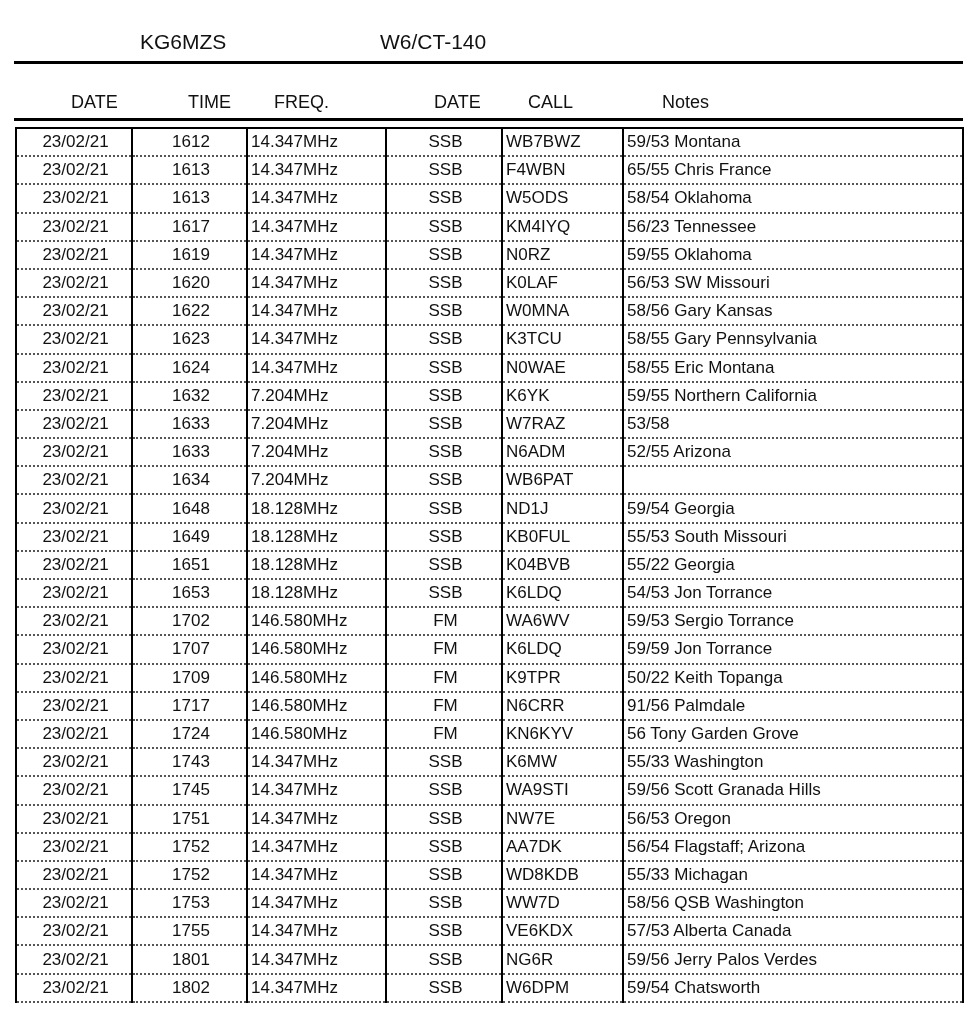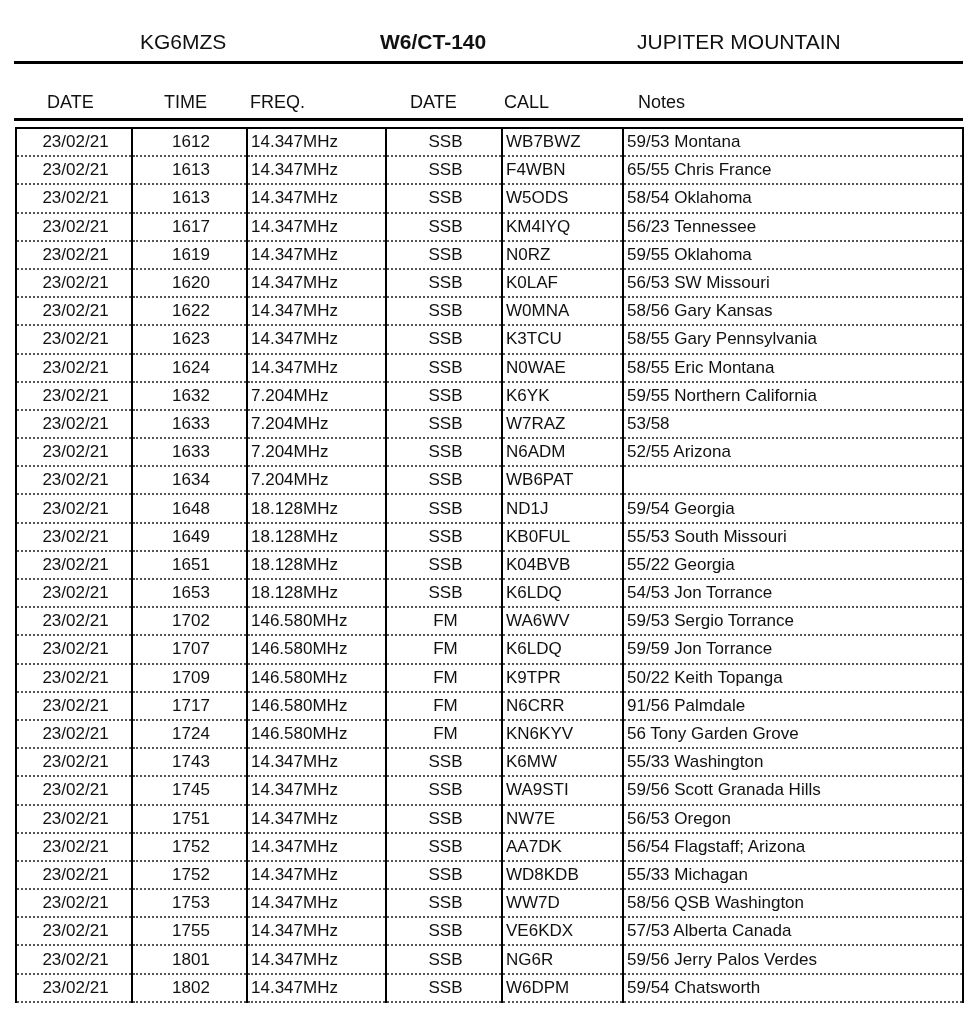--- a/index.html
+++ b/index.html
@@ -6,29 +6,29 @@
     body {
       width: 977px; height: 1023px; position: relative; overflow: hidden;
       font-family: "Liberation Sans", sans-serif; color: #111;
     }
     .title-row {
       position: absolute; top: 30px; left: 0; width: 801px; height: 30px;
       font-size: 21px;
     }
     .title-row span { position: absolute; top: 0; white-space: nowrap; }
     .t1 { left: 140px; }
-    .t2 { left: 380px; font-weight: bold; }
+    .t2 { left: 380px; }
     .t3 { left: 637px; }
     .rule-top {
       position: absolute; left: 14px; top: 61px; width: 949px; height: 3px; background: #000;
     }
     .headers {
       position: absolute; top: 92px; left: 0; width: 977px; height: 24px; font-size: 18px;
     }
-    .headers span { position: absolute; top: 0; white-space: nowrap; }
+    .headers span { position: absolute; top: 0; white-space: nowrap; margin-left: 24px; }
     .rule-head {
       position: absolute; left: 14px; top: 118px; width: 949px; height: 3px; background: #000;
     }
     table.log {
       position: absolute; left: 15px; top: 127px;
       border-collapse: collapse; table-layout: fixed;
       border: 2px solid #000; border-bottom: none;
       font-size: 17px;
     }
     table.log td {
@@ -45,21 +45,20 @@
     col.cm { width: 116px; }
     col.cc { width: 121px; }
     col.cn { width: 340px; }
   </style>
 </head>
 <body>
 
 <div class="title-row">
   <span class="t1">KG6MZS</span>
   <span class="t2">W6/CT-140</span>
-  <span class="t3">JUPITER MOUNTAIN</span>
 </div>
 <div class="rule-top"></div>
 
 <div class="headers">
   <span style="left:47px">DATE</span>
   <span style="left:164px">TIME</span>
   <span style="left:250px">FREQ.</span>
   <span style="left:410px">DATE</span>
   <span style="left:504px">CALL</span>
   <span style="left:638px">Notes</span>

